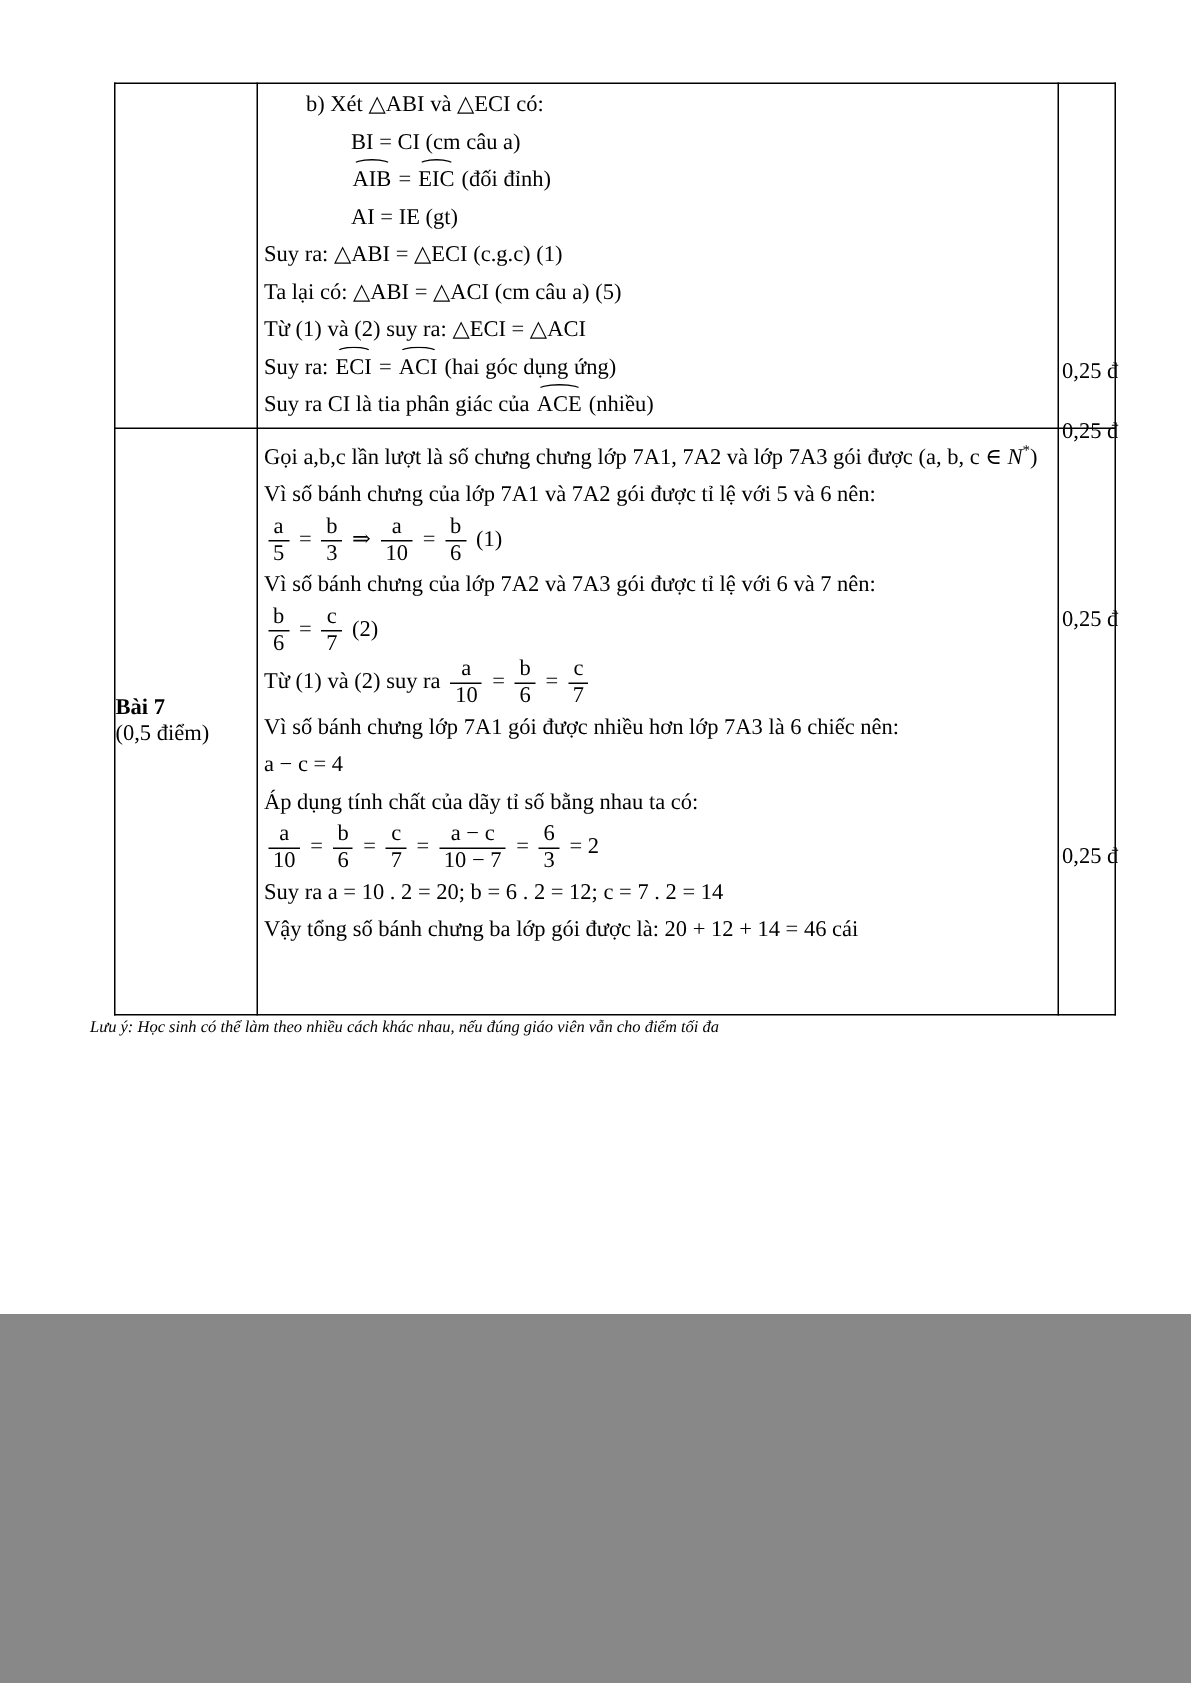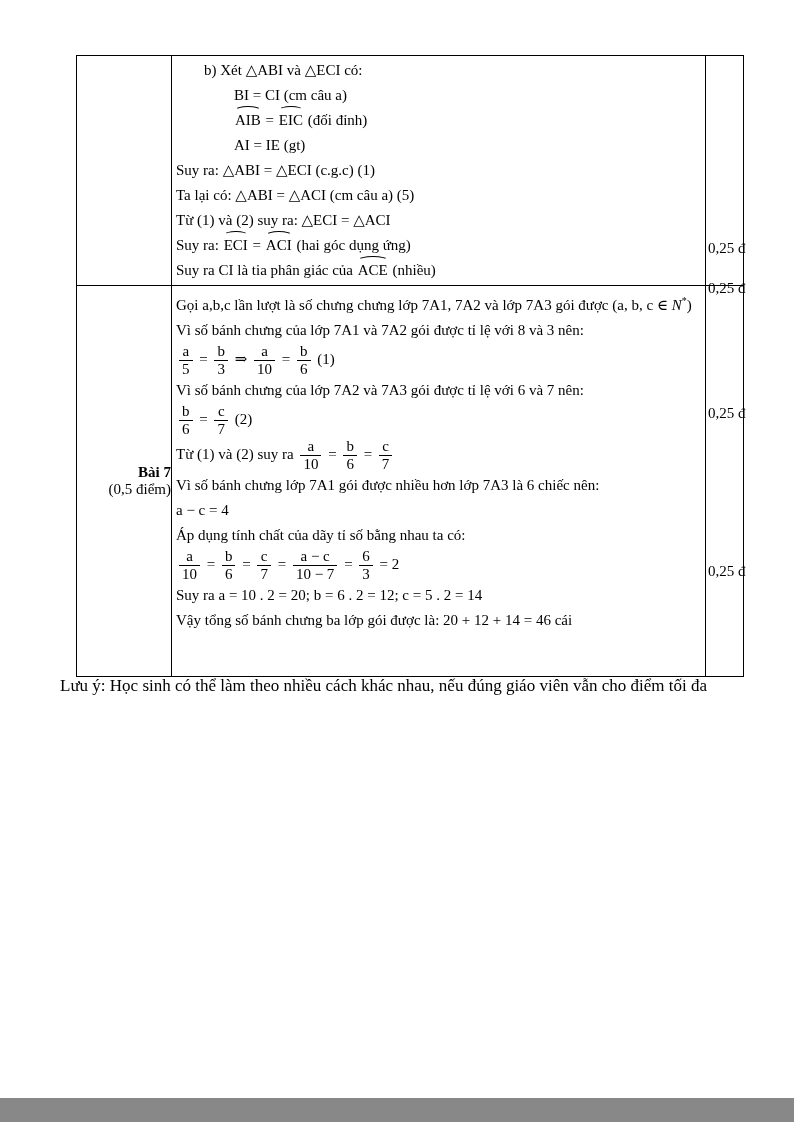--- a/index.html
+++ b/index.html
@@ -1,34 +1,34 @@
 <!DOCTYPE html>
 <html><head>
 <meta charset="utf-8">
 <style>
   html,body{margin:0;padding:0;background:#888;}
   .page{
     position:relative;
-    width:794px;height:1098px;
+    width:794px;height:876px;
     background:#ffffff;
     font-family:"Liberation Serif","DejaVu Serif","DejaVu Sans",serif;
     font-size:15px;color:#000;
     margin:0 auto;overflow:hidden;
   }
   table.answer-table{
     position:absolute;left:76px;top:55px;
     border-collapse:collapse;table-layout:fixed;
   }
   .answer-table td{
     border:1px solid #000;
     vertical-align:top;
     padding:0;
   }
   td.col-label{
-    width:94px;text-align:right;vertical-align:middle;
+    width:94px;text-align:left;vertical-align:middle;
     font-weight:bold;
   }
   td.col-content{
     width:523px;padding:2px 6px 2px 4px;
   }
   td.col-points{
     width:33px;position:relative;padding:0 2px;
   }
   tr.row-1 td{height:225px;}
   tr.row-2 td{height:386px;}
@@ -43,21 +43,21 @@
     content:"";position:absolute;top:-2px;left:1px;right:1px;height:6px;
     border:1px solid transparent;border-top-color:#000;border-radius:50%;
   }
   .sup{vertical-align:super;font-size:10px;}
   .it{font-style:italic;}
   .pt{position:absolute;left:2px;white-space:nowrap;line-height:20px;margin-top:17px;}
   .label-title{font-weight:bold;}
   .label-sub{font-weight:normal;}
   .footer-note{
     position:absolute;left:60px;top:676px;width:700px;
-    font-size:17px;line-height:19px;
+    font-style:italic;font-size:11px;line-height:19px;
   }
 </style>
 </head>
 <body>
 
 <div class="page">
 
   <table class="answer-table">
     <tbody>
         <tr class="row-1">
@@ -83,30 +83,30 @@
       </td>
     </tr>
     <tr class="row-2">
       <td class="col-label">
         <div class="label-title">Bài 7</div>
         <div class="label-sub">(0,5 điểm)</div>
       </td>
       <td class="col-content">
         <div>
               <div class="line"><span>Gọi a,b,c lần lượt là số chưng chưng lớp 7A1, 7A2 và lớp 7A3 gói được (a, b, c </span><span>∈ </span><span class="it">N</span><span class="sup">*</span><span>)</span></div>
-              <div class="line"><span>Vì số bánh chưng của lớp 7A1 và 7A2 gói được tỉ lệ với 8 và 3 nên:</span></div>
+              <div class="line"><span>Vì số bánh chưng của lớp 7A1 và 7A2 gói được tỉ lệ với 5 và 6 nên:</span></div>
               <div class="line"><span class="frac"><span class="num">a</span><span class="den">5</span></span><span> = </span><span class="frac"><span class="num">b</span><span class="den">3</span></span><span> ⇒ </span><span class="frac"><span class="num">a</span><span class="den">10</span></span><span> = </span><span class="frac"><span class="num">b</span><span class="den">6</span></span><span> (1)</span></div>
               <div class="line"><span>Vì số bánh chưng của lớp 7A2 và 7A3 gói được tỉ lệ với 6 và 7 nên:</span></div>
               <div class="line"><span class="frac"><span class="num">b</span><span class="den">6</span></span><span> = </span><span class="frac"><span class="num">c</span><span class="den">7</span></span><span>  (2)</span></div>
               <div class="line"><span>Từ (1) và (2) suy ra </span><span class="frac"><span class="num">a</span><span class="den">10</span></span><span> = </span><span class="frac"><span class="num">b</span><span class="den">6</span></span><span> = </span><span class="frac"><span class="num">c</span><span class="den">7</span></span></div>
               <div class="line"><span>Vì số bánh chưng lớp 7A1 gói được nhiều hơn lớp 7A3 là 6 chiếc nên:</span></div>
               <div class="line"><span>a − c = 4</span></div>
               <div class="line"><span>Áp dụng tính chất của dãy tỉ số bằng nhau ta có:</span></div>
               <div class="line"><span class="frac"><span class="num">a</span><span class="den">10</span></span><span> = </span><span class="frac"><span class="num">b</span><span class="den">6</span></span><span> = </span><span class="frac"><span class="num">c</span><span class="den">7</span></span><span> = </span><span class="frac"><span class="num">a − c</span><span class="den">10 − 7</span></span><span> = </span><span class="frac"><span class="num">6</span><span class="den">3</span></span><span> = 2</span></div>
-              <div class="line"><span>Suy ra a = 10 . 2 = 20; b = 6 . 2 = 12; c = 5 . 2 = 14</span></div>
+              <div class="line"><span>Suy ra a = 10 . 2 = 20; b = 6 . 2 = 12; c = 7 . 2 = 14</span></div>
               <div class="line"><span>Vậy tổng số bánh chưng ba lớp gói được là: 20 + 12 + 14 = 46 cái</span></div>
             </div>
       </td>
       <td class="col-points">
         <span class="pt" style="top:100px">0,25 đ</span>
         <span class="pt" style="top:258px">0,25 đ</span>
       </td>
     </tr>
   </tbody>
     </table>

